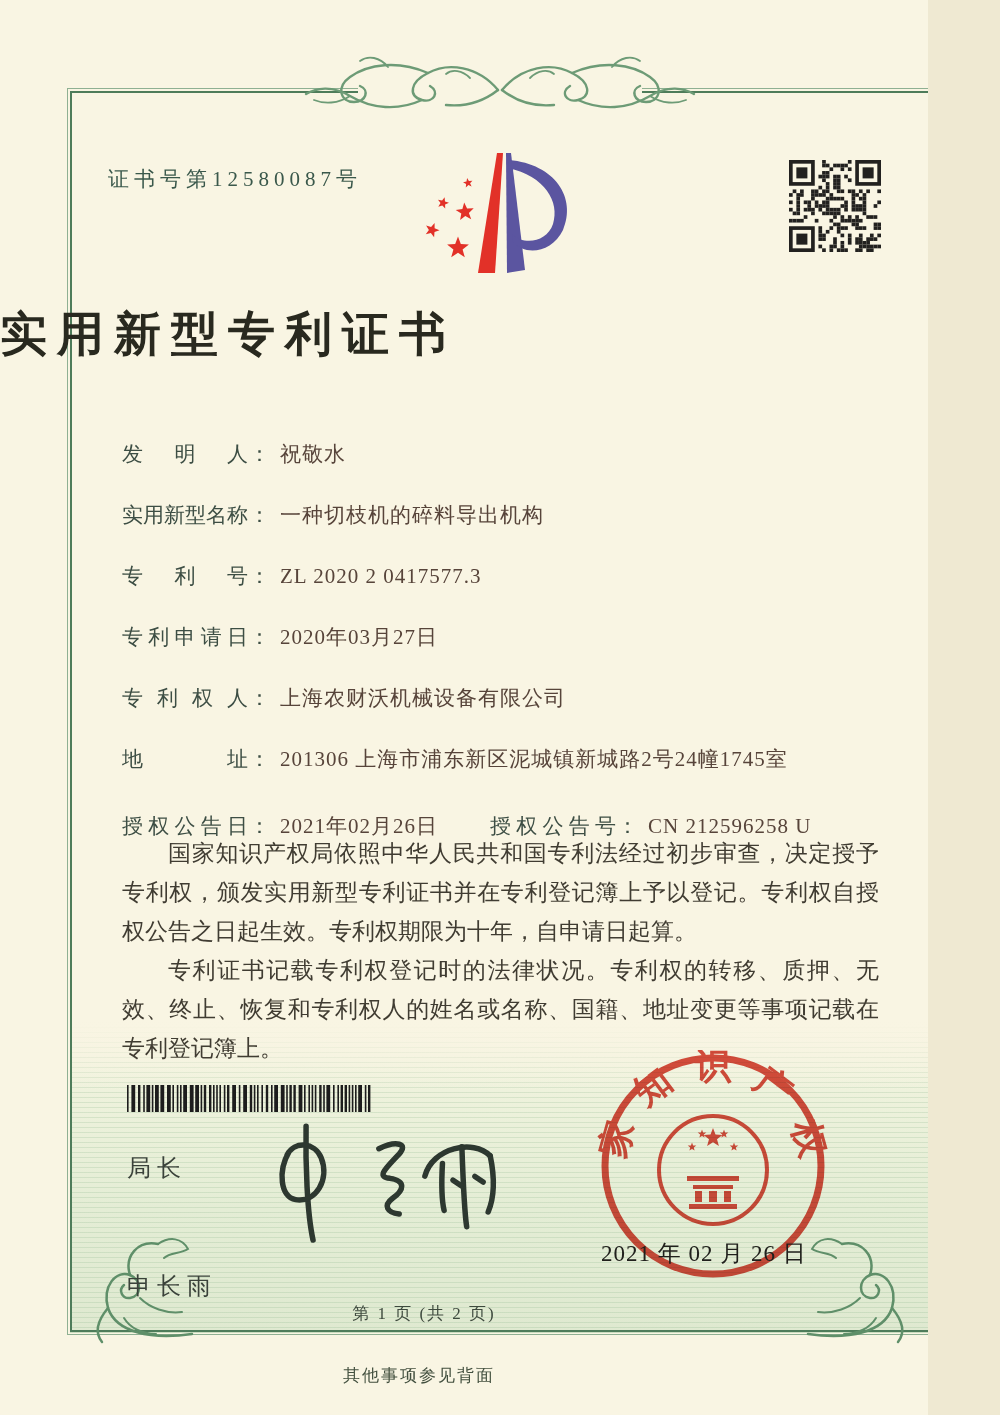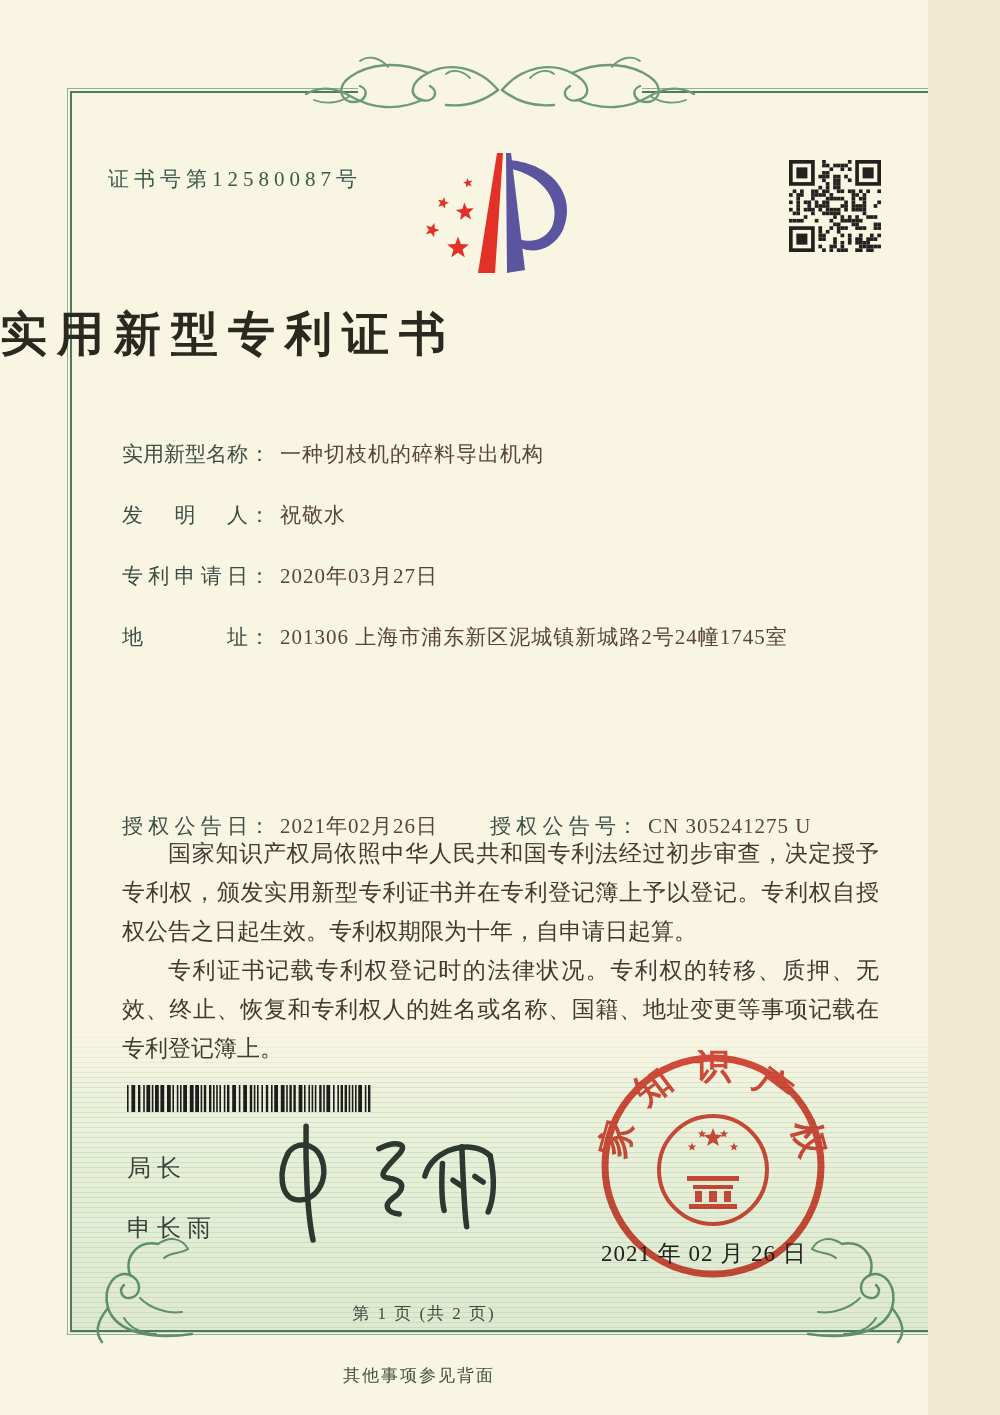--- a/index.html
+++ b/index.html
@@ -299,32 +299,34 @@
       <rect x="19" y="1" width="5" height="5" fill="#f9f5e3"></rect>
       <rect x="20" y="2" width="3" height="3" fill="#22211f"></rect>
       <rect x="0" y="18" width="7" height="7" fill="#22211f"></rect>
       <rect x="1" y="19" width="5" height="5" fill="#f9f5e3"></rect>
       <rect x="2" y="20" width="3" height="3" fill="#22211f"></rect>
     </svg>
 
   <div class="abs title">实用新型专利证书</div>
 
   <div class="abs fields" id="fields">
+      <div class="frow"><span class="flabel">发明人</span><span class="fcolon">：</span><span class="fvalue">祝敬水</span></div>
       <div class="frow"><span class="flabel">实用新型名称</span><span class="fcolon">：</span><span class="fvalue">一种切枝机的碎料导出机构</span></div>
-      <div class="frow"><span class="flabel">发明人</span><span class="fcolon">：</span><span class="fvalue">祝敬水</span></div>
+      <div class="frow"><span class="flabel">专利号</span><span class="fcolon">：</span><span class="fvalue">ZL 2020 2 0417577.3</span></div>
       <div class="frow"><span class="flabel">专利申请日</span><span class="fcolon">：</span><span class="fvalue">2020年03月27日</span></div>
+      <div class="frow"><span class="flabel">专利权人</span><span class="fcolon">：</span><span class="fvalue">上海农财沃机械设备有限公司</span></div>
       <div class="frow"><span class="flabel">地址</span><span class="fcolon">：</span><span class="fvalue">201306 上海市浦东新区泥城镇新城路2号24幢1745室</span></div>
     </div>
 
   <div class="abs grantrow">
     <span class="g1">
       <span class="flabel">授权公告日</span><span class="fcolon">：</span><span class="fvalue">2021年02月26日</span>
     </span>
     <span>
-      <span class="flabel">授权公告号</span><span class="fcolon">：</span><span class="fvalue">CN 305241275 U</span>
+      <span class="flabel">授权公告号</span><span class="fcolon">：</span><span class="fvalue">CN 212596258 U</span>
     </span>
   </div>
 
   <div class="abs body-text">
     <p>国家知识产权局依照中华人民共和国专利法经过初步审查，决定授予专利权，颁发实用新型专利证书并在专利登记簿上予以登记。专利权自授权公告之日起生效。专利权期限为十年，自申请日起算。</p>
     <p>专利证书记载专利权登记时的法律状况。专利权的转移、质押、无效、终止、恢复和专利权人的姓名或名称、国籍、地址变更等事项记载在专利登记簿上。</p>
   </div>
 
   <svg class="abs" style="left:127px;top:1085px;" width="248" height="27" viewBox="0 0 248 27" id="barcode">
       <rect x="0" y="0" width="1.6" height="27" fill="#1d1d1d"></rect>
@@ -378,21 +380,21 @@
       <rect x="217.59999999999997" y="0" width="2.4" height="27" fill="#1d1d1d"></rect>
       <rect x="221.59999999999997" y="0" width="1.6" height="27" fill="#1d1d1d"></rect>
       <rect x="224.79999999999995" y="0" width="1.6" height="27" fill="#1d1d1d"></rect>
       <rect x="227.99999999999994" y="0" width="1.6" height="27" fill="#1d1d1d"></rect>
       <rect x="231.19999999999993" y="0" width="3.8" height="27" fill="#1d1d1d"></rect>
       <rect x="237.79999999999993" y="0" width="1.6" height="27" fill="#1d1d1d"></rect>
       <rect x="240.99999999999991" y="0" width="2.4" height="27" fill="#1d1d1d"></rect>
     </svg>
 
   <div class="abs signer" style="top:1152px;">局长</div>
-  <div class="abs signer" style="top:1212px;text-align:center;">申长雨</div>
+  <div class="abs signer" style="top:1270px;text-align:center;">申长雨</div>
 
   <svg class="abs" style="left:275px;top:1115px;transform:rotate(-2deg);" width="250" height="130" viewBox="0 0 250 130">
     <g fill="none" stroke="#2d3830" stroke-width="5.5" stroke-linecap="round" stroke-linejoin="round">
       <path d="M33,8 C31,45 31,95 36,122"></path>
       <path d="M15,33 C3,52 5,78 20,81 C40,85 55,62 47,40 C41,24 21,22 13,36"></path>
       <path d="M105,33 C123,25 135,29 125,39 C111,53 101,61 115,63 C131,66 129,75 117,83 C107,90 111,97 123,99"></path>
       <path d="M150,62 C158,34 200,26 216,44"></path>
       <path d="M168,50 C166,72 166,87 168,97"></path>
       <path d="M188,34 C188,67 188,97 190,114"></path>
       <path d="M216,44 C220,67 218,87 212,100"></path>

